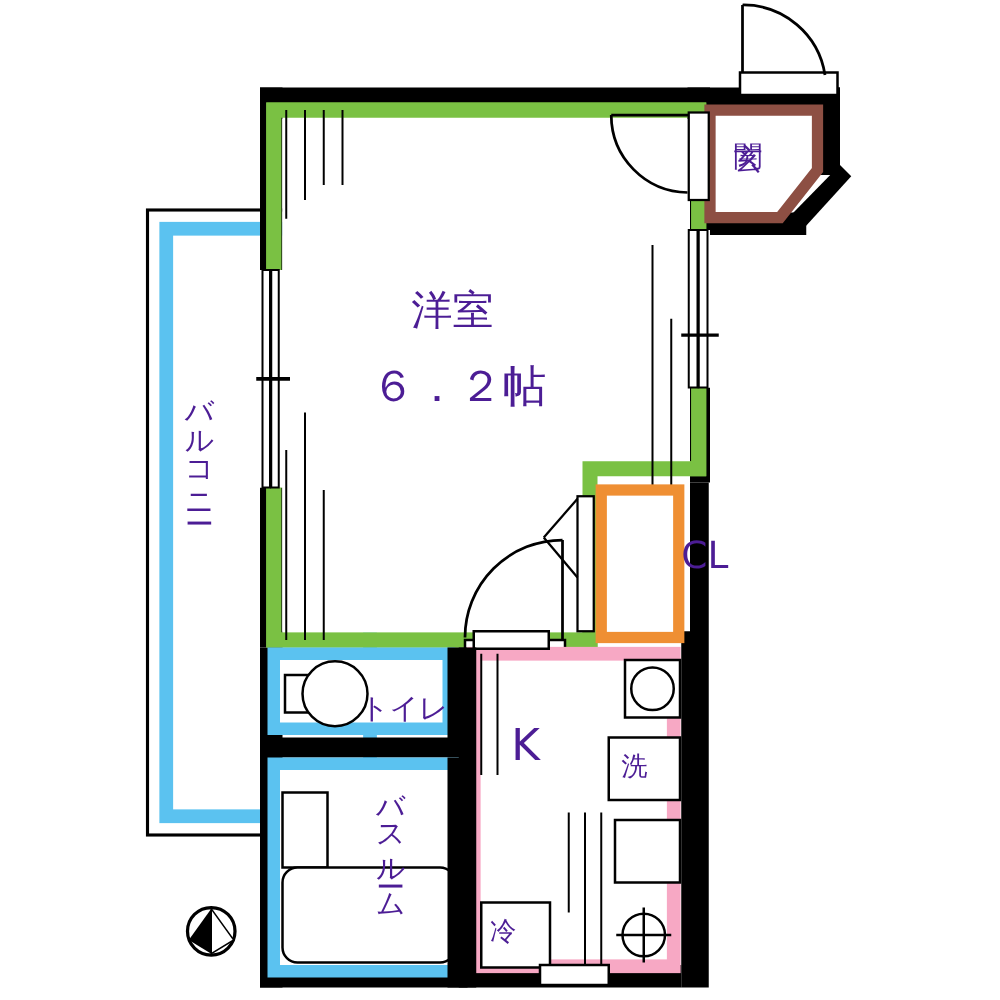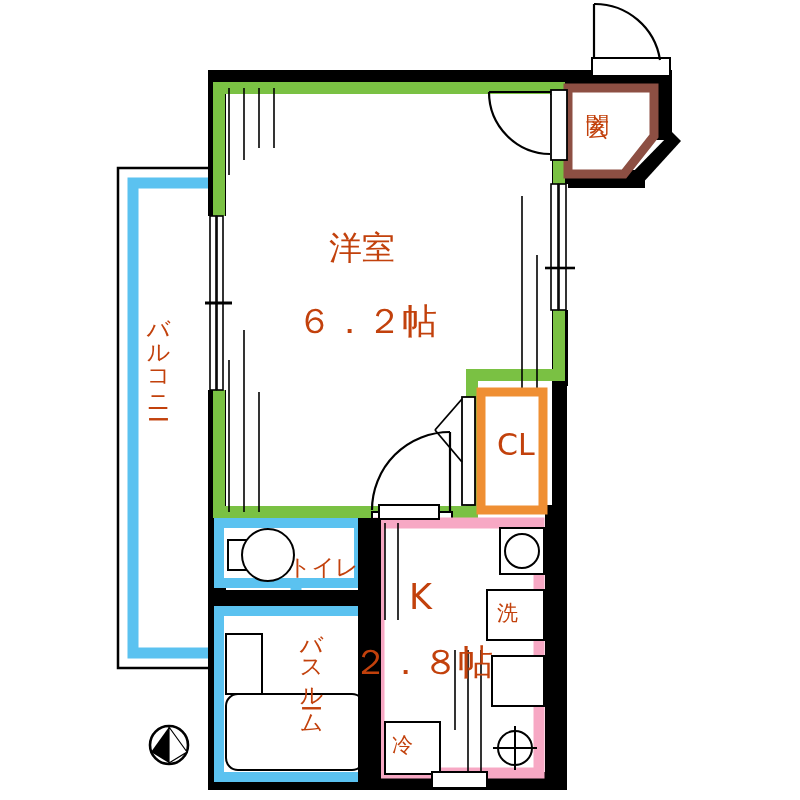--- a/index.html
+++ b/index.html
@@ -19,21 +19,21 @@
   }
   #fp-svg {
     position: absolute;
     left: 0;
     top: 0;
     width: 800px;
     height: 800px;
   }
   .lbl {
     position: absolute;
-    color: #c2410c;
+    color: #4c1d95;
     font-family: "DejaVu Sans", "Liberation Sans", sans-serif;
     white-space: pre;
     line-height: 1.0;
     letter-spacing: 0px;
   }
   .lbl-vert {
     writing-mode: vertical-rl;
     text-orientation: upright;
     line-height: 1.0;
   }
@@ -46,20 +46,21 @@
   .small-name {
     font-size: 23px;
   }
   .tiny-name {
     font-size: 21px;
   }
   .cl-name {
     font-size: 30px;
     line-height: 1.12;
     text-align: center;
+    margin-left: 48px;
   }
   .k-name {
     font-size: 35px;
   }
 </style>
 </head>
 <body>
 
 <div id="floorplan">
 
@@ -255,33 +256,32 @@
     <g>
       <circle cx="169" cy="745" r="19" fill="#ffffff" stroke="#000000" stroke-width="2.6"></circle>
       <polygon points="169,727 169,763 151,752" fill="#000000"></polygon>
       <polygon points="169,727 169,763 187,752" fill="#ffffff" stroke="#000000" stroke-width="1.2"></polygon>
     </g>
 
   </svg>
 
   <div class="lbl room-name" style="left:329px; top:231px;">洋室</div>
 
-  <div class="lbl room-area" style="left:297px; top:293px;margin-top:11px;">６．２帖</div>
+  <div class="lbl room-area" style="left:297px; top:293px;">６．２帖</div>
 
   <div class="lbl small-name lbl-vert" style="left:586px; top:96px;">玄関</div>
 
   <div class="lbl cl-name" style="left:497px; top:428px;">CL</div>
 
   <div class="lbl small-name" style="left:288px; top:556px;">トイレ</div>
 
   <div class="lbl small-name lbl-vert" style="left:300px; top:619px;">バスルーム</div>
 
   <div class="lbl k-name" style="left:409px; top:580px;">K</div>
 
-  <div class="lbl room-area" style="left:353px; top:645px;">２．８帖</div>
 
   <div class="lbl small-name lbl-vert" style="left:147px; top:303px;">バルコニー</div>
 
   <div class="lbl tiny-name" style="left:497px; top:603px;">洗</div>
 
   <div class="lbl tiny-name" style="left:392px; top:735px;">冷</div>
 
 </div>
 
 </body></html>

